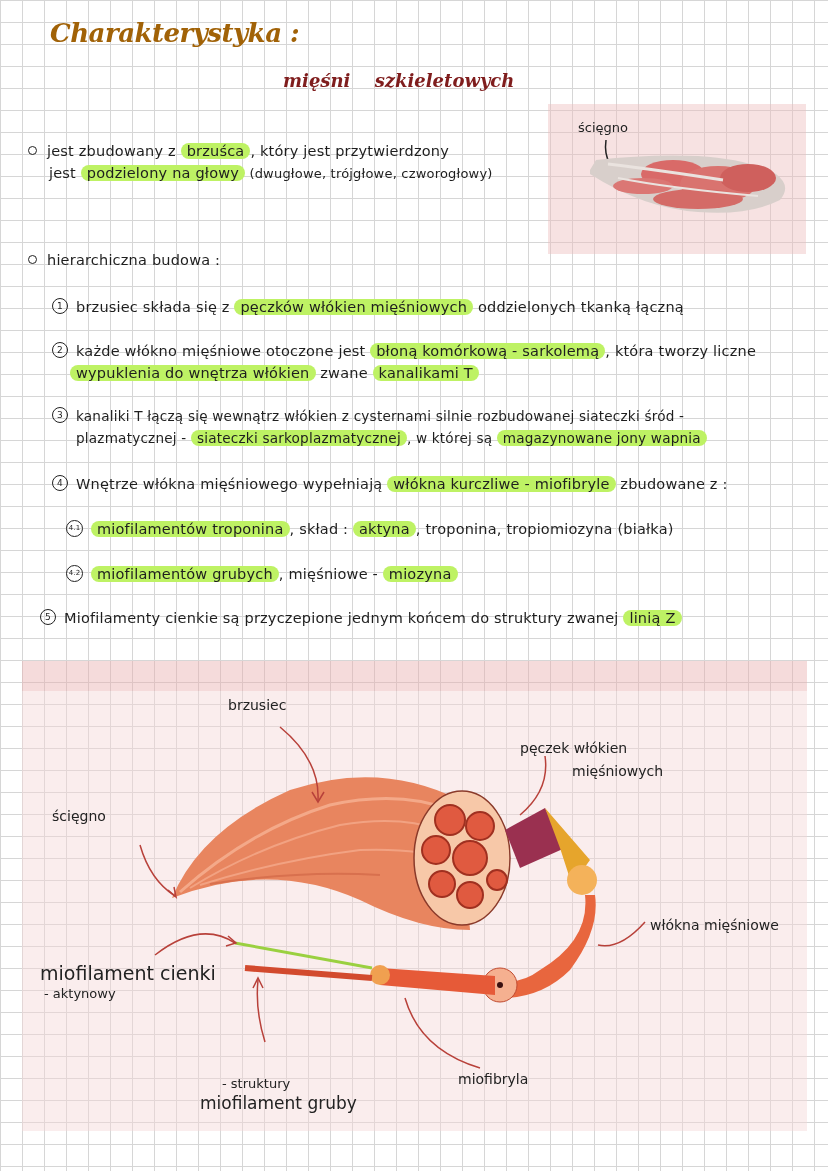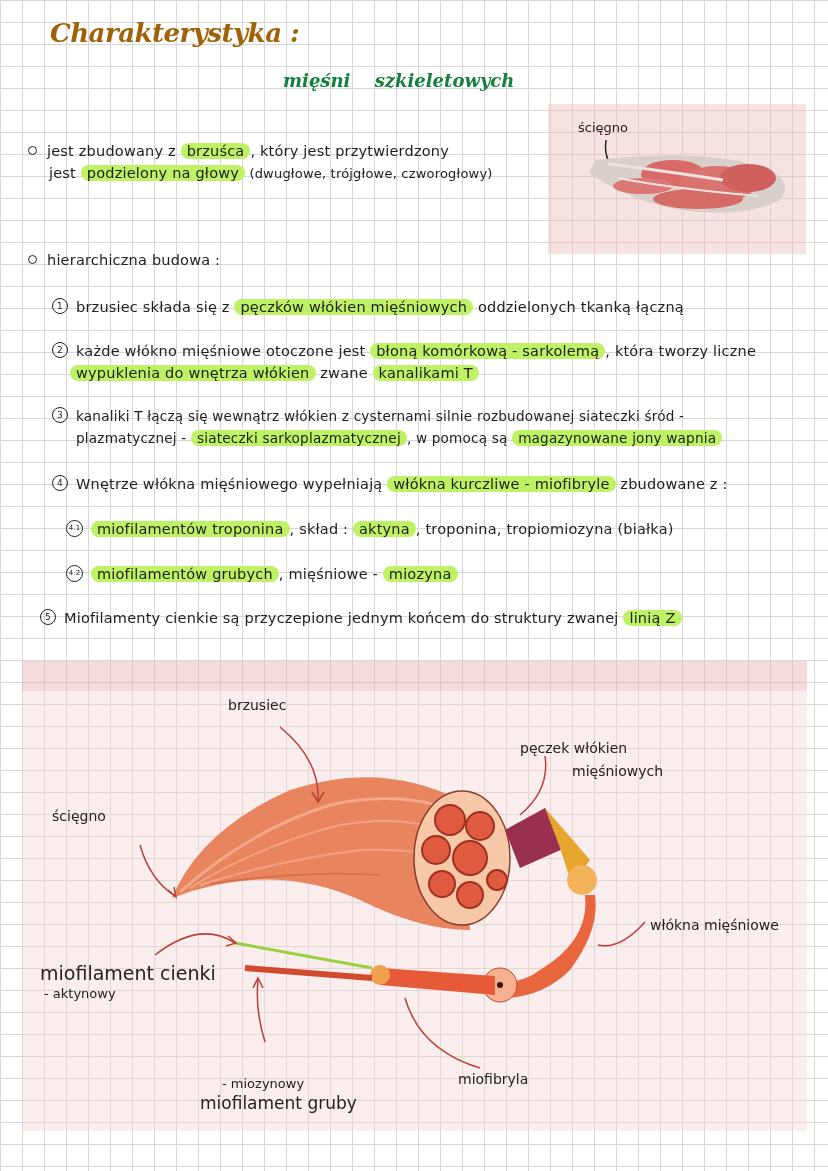--- a/index.html
+++ b/index.html
@@ -14,21 +14,21 @@
     font-family: "DejaVu Sans", sans-serif;
     color: #1e1e1e;
   }
   .abs { position: absolute; }
   .title {
     left: 50px; top: 18px; font-family: "DejaVu Serif", serif;
     font-style: italic; font-weight: bold; font-size: 26px; color: #a16207; letter-spacing: -0.5px;
   }
   .subtitle {
     left: 283px; top: 70px; font-family: "DejaVu Serif", serif;
-    font-style: italic; font-weight: bold; font-size: 18px; color: #15803d; word-spacing: 18px;
+    font-style: italic; font-weight: bold; font-size: 18px; color: #7f1d1d; word-spacing: 18px;
   }
   .line { font-size: 14.5px; line-height: 22px; white-space: nowrap; letter-spacing: 0.2px; }
   .hl {
     background: #bef264; border-radius: 9px; padding: 0 6px;
   }
   .bullet {
     display: inline-block; width: 7px; height: 7px; border: 1.6px solid #222;
     border-radius: 50%; margin-right: 10px; vertical-align: middle; position: relative; top: -2px;
   }
   .num {
@@ -86,21 +86,21 @@
   <div class="line" style="padding-left:18px;">
     <span class="hl">wypuklenia do wnętrza włókien</span><span> zwane </span><span class="hl">kanalikami T</span>
   </div>
 </div>
 
 <div class="abs" style="left:52px; top:405px;">
   <div class="line" style="font-size:13.6px;">
     <span class="num">3</span><span>kanaliki T łączą się wewnątrz włókien z cysternami silnie rozbudowanej siateczki śród -</span>
   </div>
   <div class="line" style="padding-left:24px; font-size:13.6px;">
-    <span>plazmatycznej - </span><span class="hl">siateczki sarkoplazmatycznej</span><span>, w pomocą są </span><span class="hl">magazynowane jony wapnia</span>
+    <span>plazmatycznej - </span><span class="hl">siateczki sarkoplazmatycznej</span><span>, w której są </span><span class="hl">magazynowane jony wapnia</span>
   </div>
 </div>
 
 <div class="abs line" style="left:52px; top:473px;">
   <span class="num">4</span><span>Wnętrze włókna mięśniowego wypełniają </span><span class="hl">włókna kurczliwe - miofibryle</span><span> zbudowane z :</span>
 </div>
 
 <div class="abs line" style="left:66px; top:518px;">
   <span class="num small">4.1</span><span class="hl">miofilamentów troponina</span><span>, skład : </span><span class="hl">aktyna</span><span>, troponina, tropiomiozyna (białka)</span>
 </div>
@@ -163,14 +163,14 @@
 </svg>
 
 <span class="abs label" style="left:228px; top:697px;text-align:center;">brzusiec</span>
 <span class="abs label" style="left:520px; top:740px;">pęczek włókien</span>
 <span class="abs label" style="left:572px; top:763px;">mięśniowych</span>
 <span class="abs label" style="left:52px; top:808px;">ścięgno</span>
 <span class="abs label" style="left:650px; top:917px;">włókna mięśniowe</span>
 <span class="abs label" style="left:40px; top:962px; font-size:19px;">miofilament cienki</span>
 <span class="abs label" style="left:44px; top:986px; font-size:13px;">- aktynowy</span>
 <span class="abs label" style="left:200px; top:1053px; font-size:17px;margin-top:40px;">miofilament gruby</span>
-<span class="abs label" style="left:222px; top:1076px; font-size:13px;">- miozynowy</span>
+<span class="abs label" style="left:222px; top:1076px; font-size:13px;">- struktury</span>
 <span class="abs label" style="left:458px; top:1071px;">miofibryla</span>
 
 </body></html>

